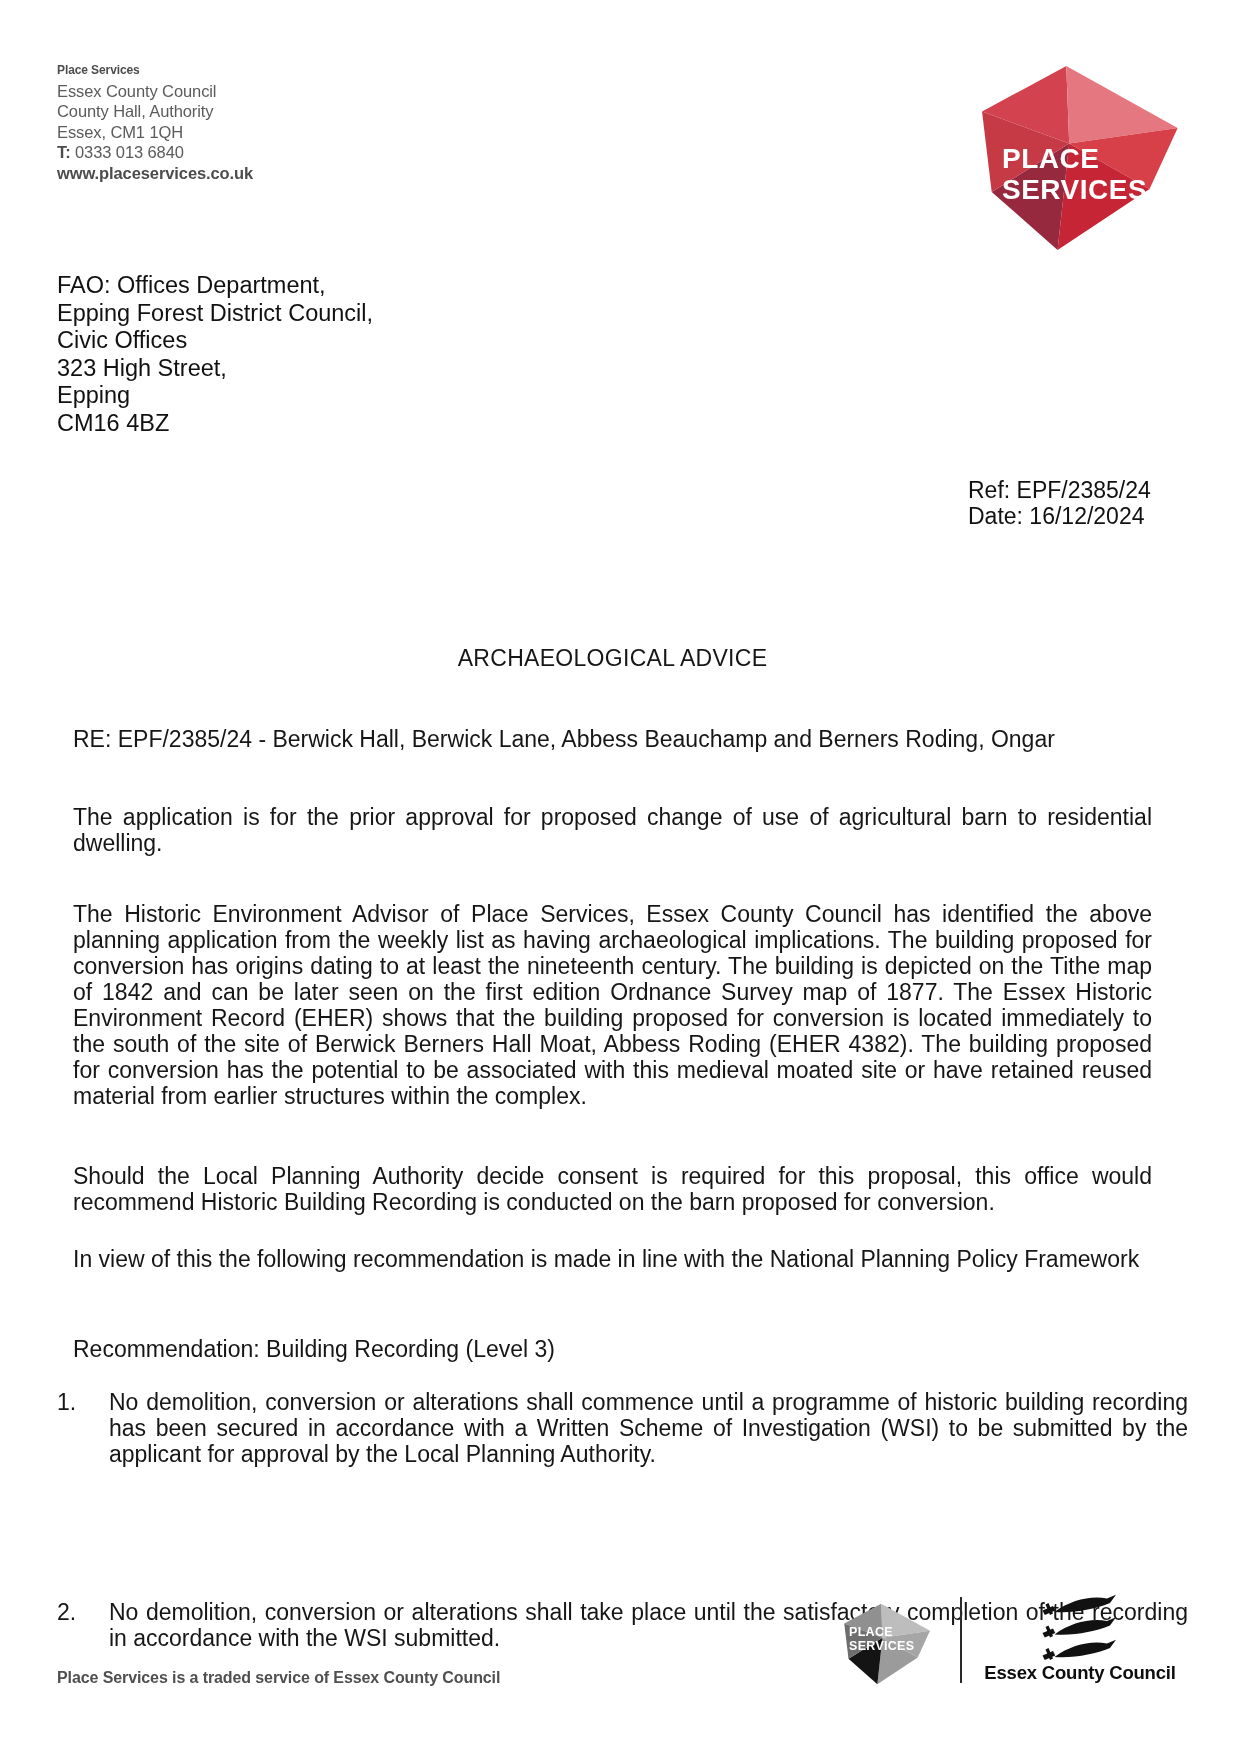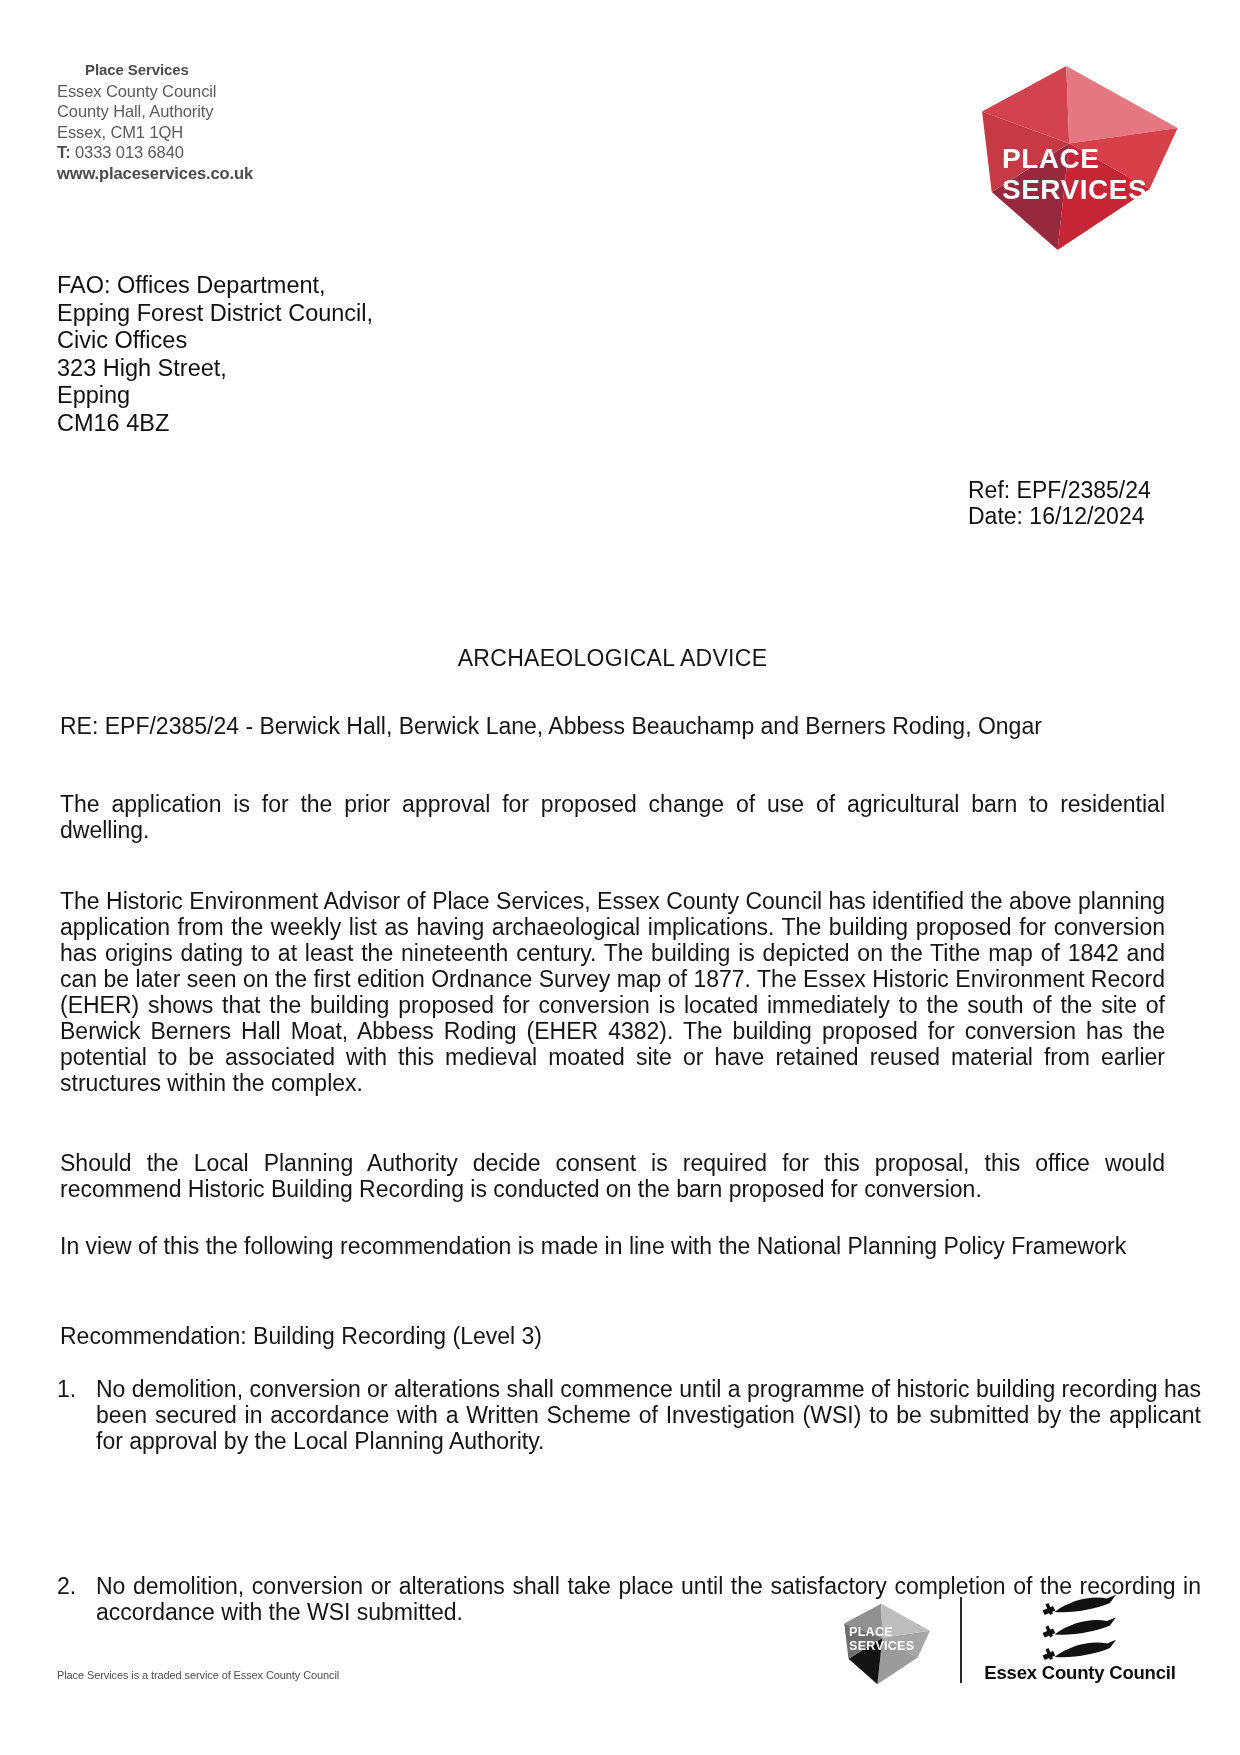--- a/index.html
+++ b/index.html
@@ -11,21 +11,21 @@
     font-family:"Liberation Sans", sans-serif;
     color:#1b1b1b;
     overflow:hidden;
   }
   
   .sender{
     position:absolute;left:57px;top:60px;
     font-size:16.5px;line-height:20.5px;
     color:#5b5b5d;letter-spacing:-0.1px;
   }
-  .sender .name{font-weight:bold;color:#4c4c4e;font-size:15px;margin-left:28px;}
+  .sender .name{font-weight:bold;color:#4c4c4e;font-size:12px;}
   .sender .contact{}
   .sender .b{font-weight:bold;color:#4c4c4e;}
   .sender .web{font-weight:bold;color:#4c4c4e;}
   
   .logo{position:absolute;left:970px;top:66px;width:210px;height:184px;}
   .logo svg{position:absolute;left:0;top:0;width:100%;height:100%;}
   .logo .words{
     position:absolute;left:32px;top:77px;
     color:#ffffff;font-weight:bold;
     font-size:28px;line-height:31px;letter-spacing:0.5px;
@@ -44,35 +44,35 @@
   .title{
     position:absolute;left:57px;top:625px;width:1111px;
     text-align:center;font-size:23px;letter-spacing:0.3px;color:#161616;margin-top:20px;
   }
   
   .blk{
     position:absolute;left:57px;width:1111px;
     font-size:23px;line-height:26px;
     text-align:justify;color:#161616;
   }
-  .blk p{margin:3px;}
+  .blk p{margin:16px;}
   .blk-re   {top:710px;}
   .blk-p1   {top:788px;}
   .blk-p2   {top:885px;}
   .blk-p3   {top:1147px;}
   .blk-p4   {top:1230px;text-align:left;}
   .blk-rec  {top:1320px;text-align:left;}
   .blk-li1  {top:1373px;}
   .blk-li2  {top:1489px;}
   .item{position:relative;padding-left:36px;}
   .item .num{position:absolute;left:0;top:0;}
   
   .footer-note{
     position:absolute;left:57px;top:1669px;
-    font-size:11px;color:#4f4f4f;letter-spacing:-0.1px;
+    font-size:16px;color:#4f4f4f;letter-spacing:-0.1px;font-weight:bold;
   }
   .footer-gem{position:absolute;left:840px;top:1602px;width:90px;height:84px;}
   .footer-gem svg{position:absolute;left:0;top:0;width:100%;height:100%;}
   .footer-gem .words{
     position:absolute;left:9px;top:24px;
     color:#ffffff;font-weight:bold;
     font-size:12.5px;line-height:13.5px;letter-spacing:0.3px;
   }
   .footer-divider{
     position:absolute;left:960px;top:1597px;

